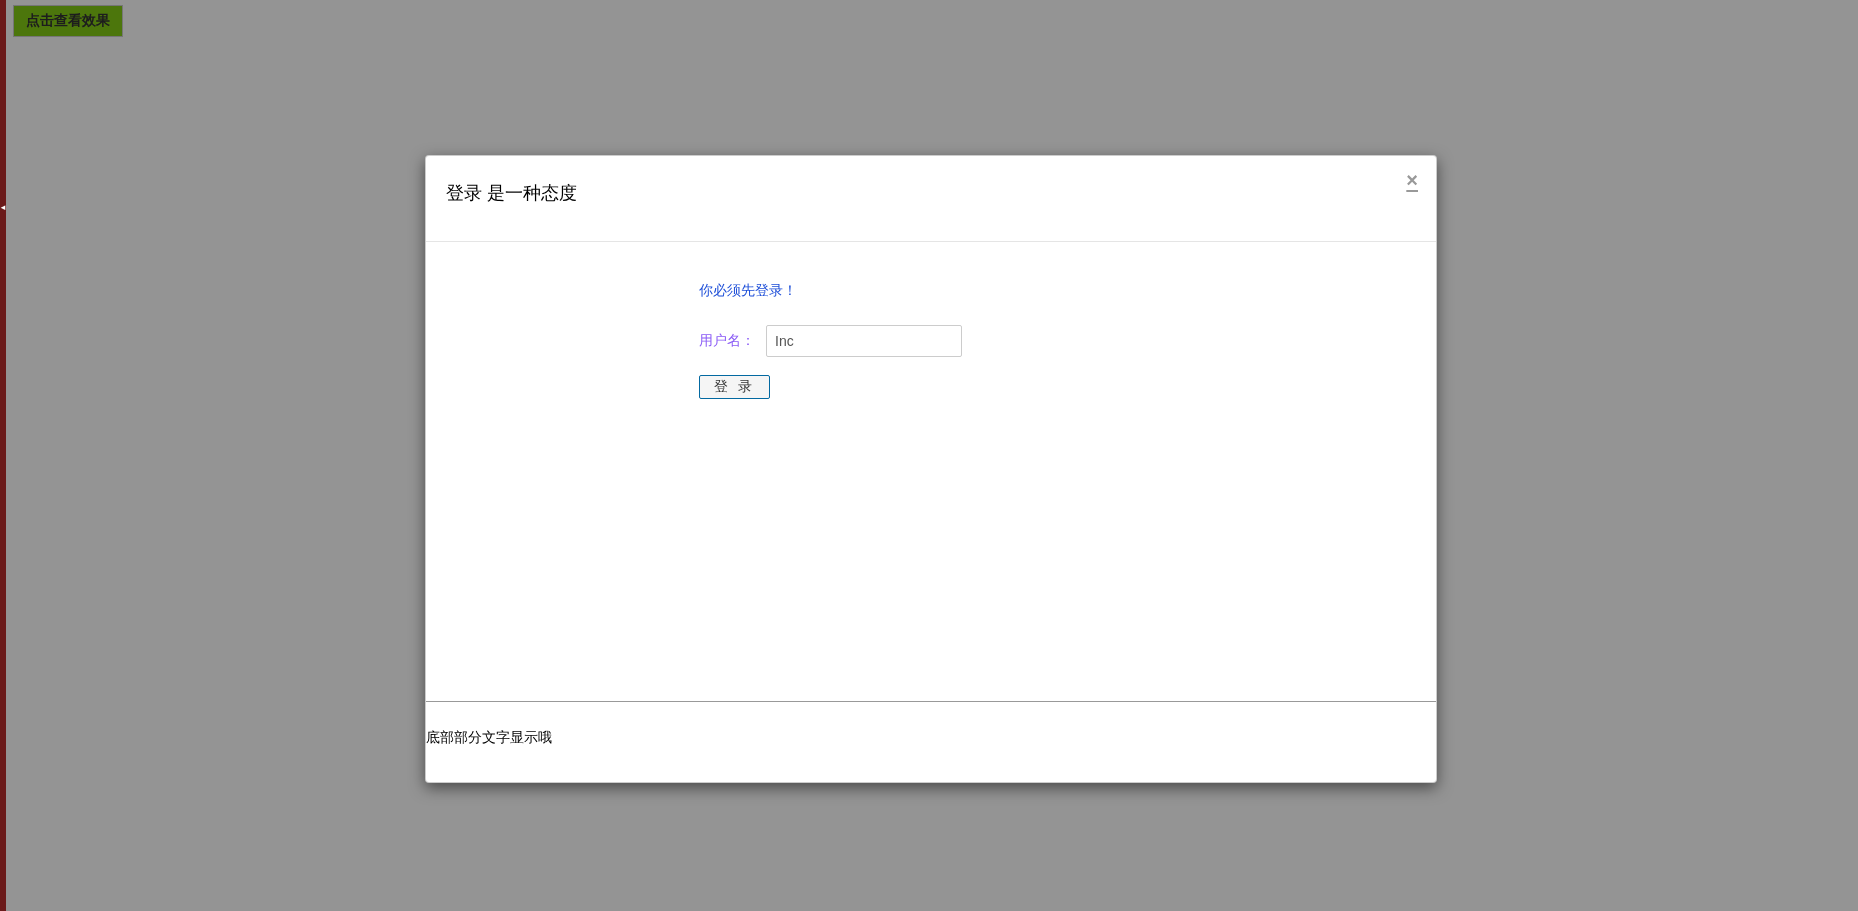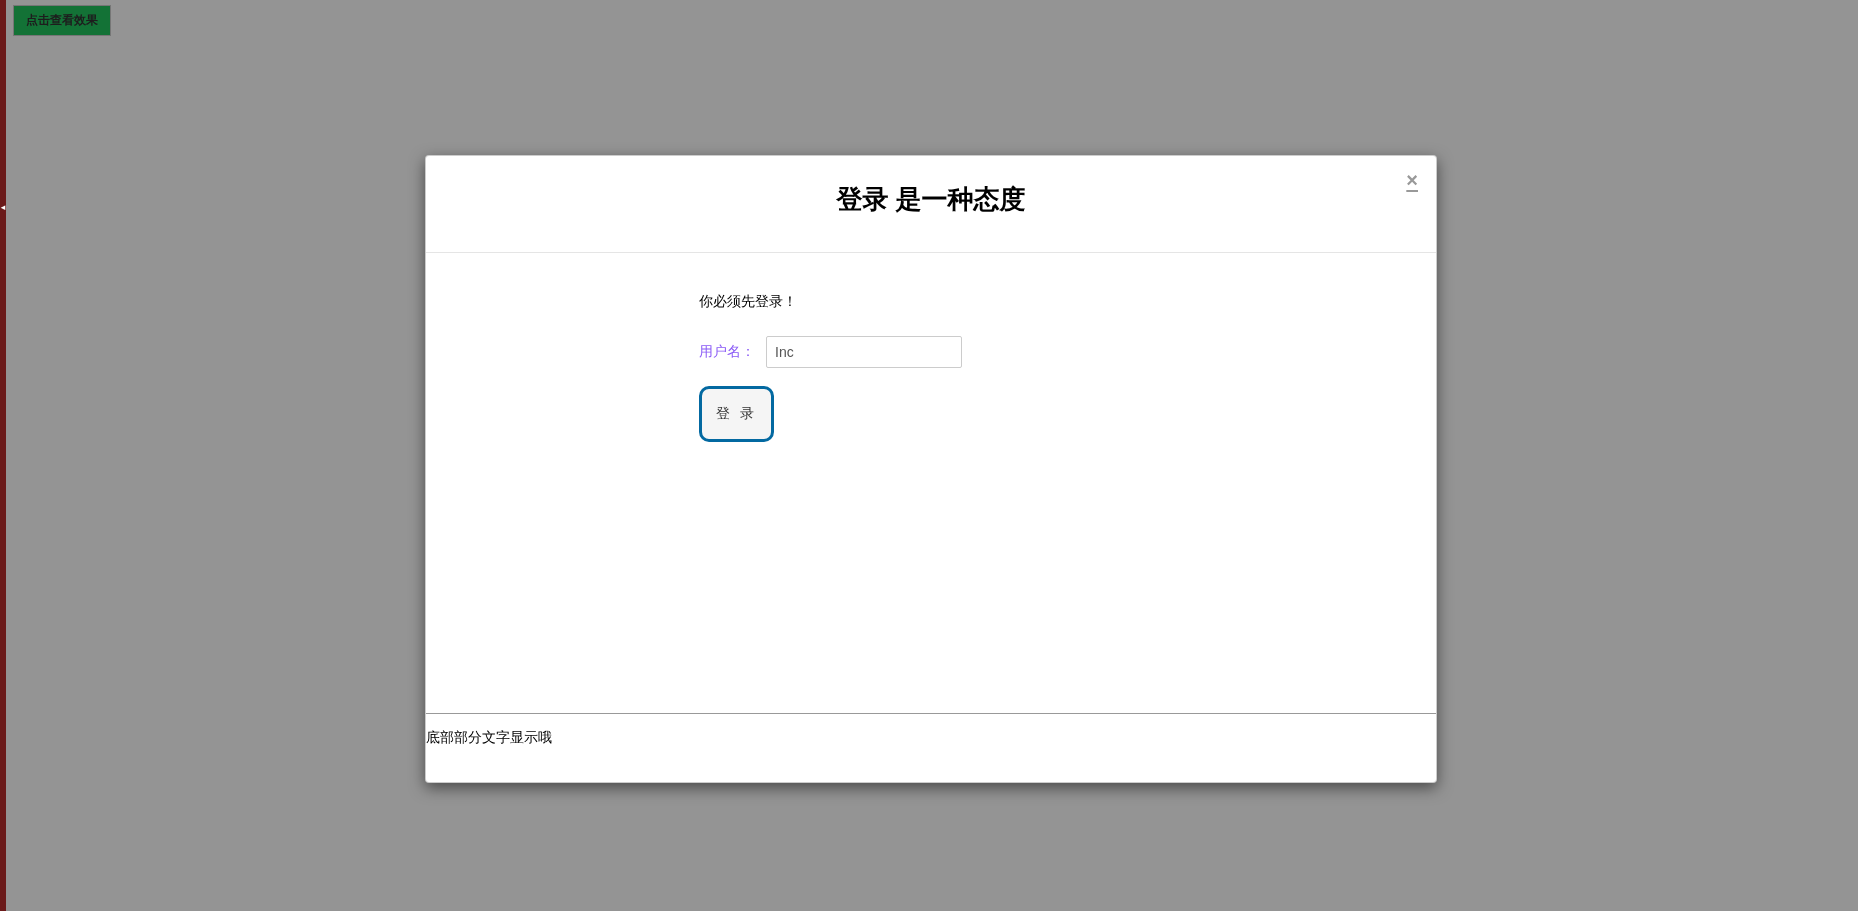--- a/index.html
+++ b/index.html
@@ -34,24 +34,24 @@
       color: #fff;
       font-size: 9px;
       line-height: 14px;
       text-align: center;
       z-index: 2;
     }
     .page-btn {
       position: absolute;
       left: 13px;
       top: 5px;
-      background: #22c55e;
+      background: #84cc16;
       border: 1px solid #ccc;
       padding: 6px 12px;
-      font-size: 12px;
+      font-size: 14px;
       font-weight: bold;
       cursor: pointer;
       color: #333;
       z-index: 3;
     }
     .overlay {
       position: absolute;
       left: 6px;
       top: 0;
       right: 0;
@@ -72,25 +72,24 @@
       z-index: 10;
       display: flex;
       flex-direction: column;
     }
     .modal-header {
       padding: 15px 20px 35px 20px;
       border-bottom: 1px solid #e5e5e5;
       position: relative;
     }
     .modal-header h3 {
-      font-size: 26px;
-      font-weight: bold;
+      font-size: 18px;
+      font-weight: normal;
       line-height: 1.4;
       margin-top: 10px;
-      text-align: center;
     }
     .modal-close {
       position: absolute;
       right: 18px;
       top: 14px;
       font-size: 20px;
       font-weight: bold;
       line-height: 1;
       color: #999;
       background: none;
@@ -102,21 +101,21 @@
       text-underline-offset: 3px;
     }
     .modal-body {
       flex: 1;
       padding: 40px 20px 20px 20px;
     }
     .form-wrap {
       margin-left: 253px;
     }
     .form-hint {
-      color: #000000;
+      color: #1d4ed8;
       margin-bottom: 25px;
       font-size: 14px;
     }
     .form-row {
       margin-bottom: 18px;
       display: flex;
       align-items: center;
     }
     .form-row label {
       width: 60px;
@@ -137,31 +136,31 @@
       background: #fff;
     }
     .form-row input[type="password"] {
       letter-spacing: 1px;
     }
     .form-submit {
       margin-top: 6px;
     }
     .form-submit button {
       background: #f5f5f5;
-      border: 3px solid #0369a1;
-      padding: 16px 14px;
+      border: 1px solid #0369a1;
+      padding: 2px 14px;
       font-size: 14px;
       color: #333;
       cursor: pointer;
-      border-radius: 10px;
+      border-radius: 2px;
       letter-spacing: 3px;
     }
     .modal-footer {
       border-top: 1px solid #999;
-      padding: 15px 0 35px 0;
+      padding: 27px 0 35px 0;
       font-size: 14px;
       color: #000;
     }
   </style>
 </head>
 <body>
 
 <div class="left-bar"></div>
 <div class="left-bar-arrow">◂</div>
 

